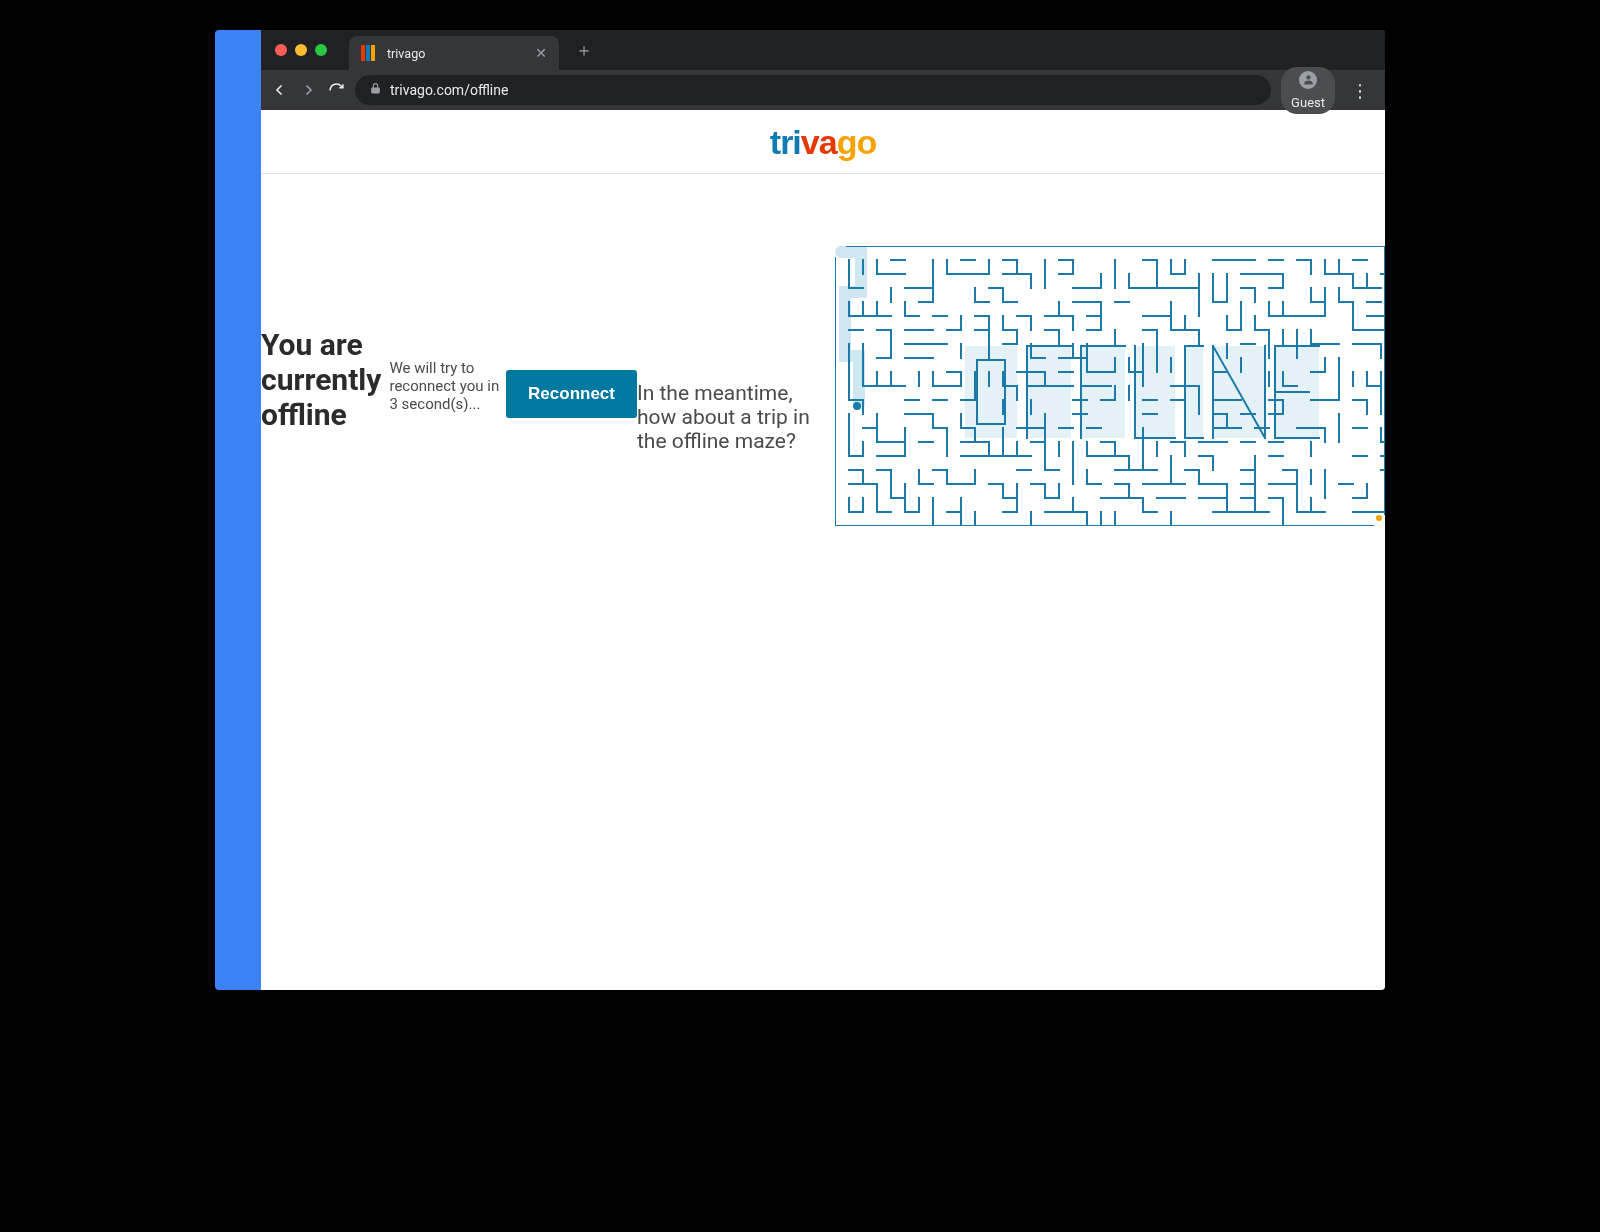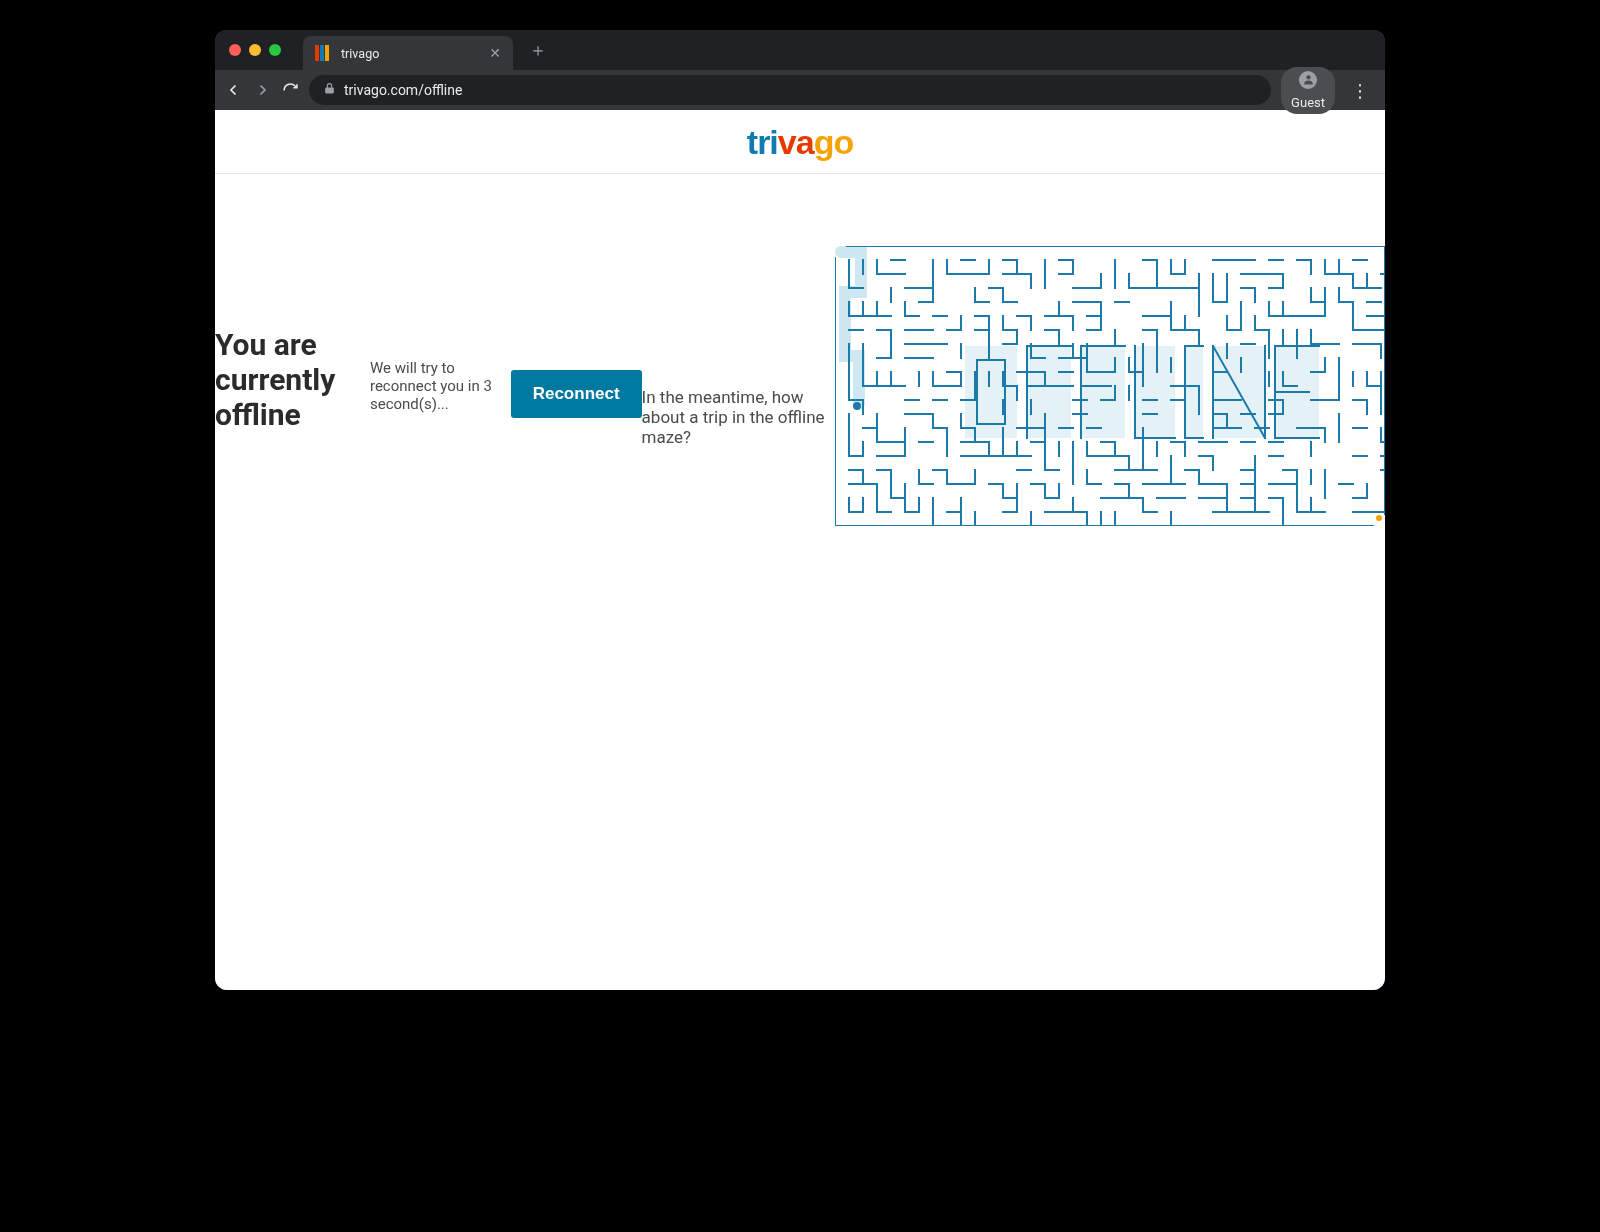--- a/index.html
+++ b/index.html
@@ -7,24 +7,25 @@
   body {
     font-family: -apple-system, BlinkMacSystemFont, "Segoe UI", Roboto, Arial, sans-serif;
     background: #000;
     display: flex;
     align-items: flex-start;
     justify-content: center;
     padding: 30px;
   }
   .window {
     width: 1170px;
-    border-radius: 12px;
+    border-radius: 4px;
     overflow: hidden;
     box-shadow: 0 40px 80px rgba(0,0,0,.55), 0 8px 20px rgba(0,0,0,.35);
     background: #3b82f6;
+    padding-left: 46px;
   }
   
   .chrome {
     background: #2b2c2f;
     color: #d6d7d9;
     font-size: 13px;
   }
   .tabstrip {
     display: flex;
     align-items: center;
@@ -78,21 +79,21 @@
   }
   .logo { font-size:34px; font-weight:700; letter-spacing:-1px; line-height:1; font-family: Arial, sans-serif;}
   .logo .t1{color:#0e7bb3;} .logo .t2{color:#e63900;margin-top:40px;} .logo .t3{color:#f6a300;}
   .content{ display:flex; flex-direction:row; align-items:center; padding-top:58px;}
   h1{ font-size:30px; color:#2b2b2b; font-weight:700; }
   .sub{ margin-top:14px; color:#4b4b4b; font-size:15px;}
   .btn{
     margin-top:30px; background:#0079a1; color:#fff; border:none;
     padding:14px 22px; font-size:17px; font-weight:600; border-radius:3px; cursor:pointer;
   }
-  .mazeprompt{ margin-top:76px; color:#4b4b4b; font-size:17px;}
+  .mazeprompt{ margin-top:76px; color:#4b4b4b; font-size:21px;}
   .maze-wrap{ margin-top:14px; }
   .maze{ width:550px; height:280px; display:block; }
   .timer{ text-align:right; width:550px; margin-top:6px; color:#0e7bb3; font-weight:700; font-size:14px;}
   
   .maze rect.bg{fill:#fff;}
   .maze .walls{stroke:#1c7aa8;stroke-width:2;fill:none;stroke-linecap:square;}
   .maze .trail{stroke:#cfe7f0;stroke-width:12;fill:none;stroke-linecap:round;}
   .maze .letters{fill:#e4f2f7;}
   .maze .player{fill:#1c7aa8;}
   .maze .goal{fill:#f6a300;}

